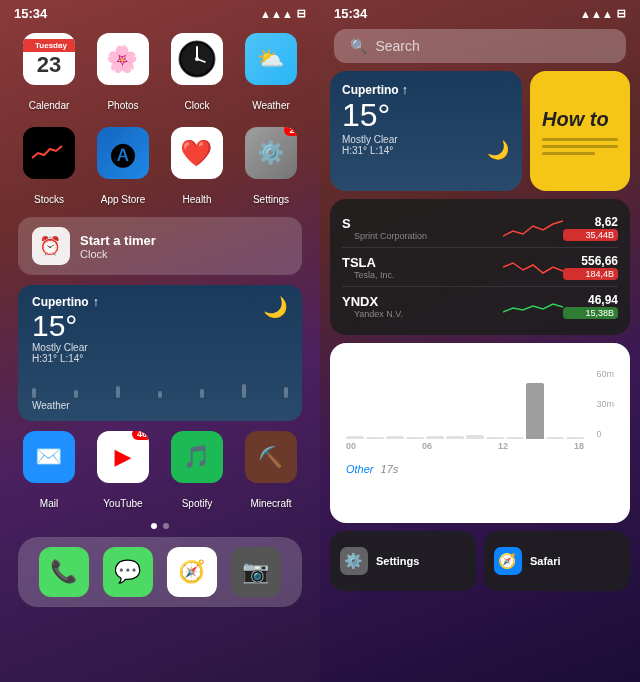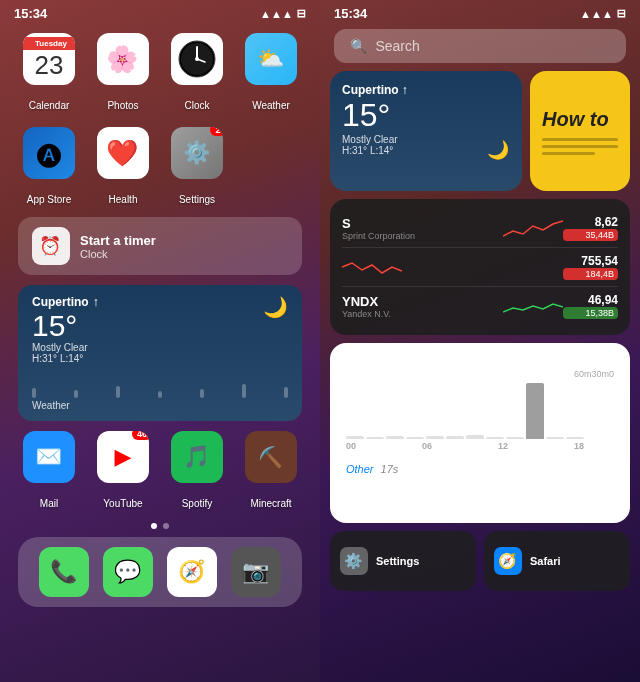--- a/index.html
+++ b/index.html
@@ -86,21 +86,21 @@
       min-width: 16px;
       text-align: center;
     }
 
     
     .icon-calendar {
       background: white;
       flex-direction: column;
     }
     .cal-header { background: #e53935; width: 100%; text-align: center; color: white; font-size: 8px; font-weight: bold; padding: 2px 12px; }
-    .cal-date { font-size: 26px; font-weight: normal; color: #333; line-height: 1.2; }
+    .cal-date { font-size: 22px; font-weight: bold; color: #333; line-height: 1.2; }
     .icon-clock { background: white; }
     .icon-weather { background: linear-gradient(135deg, #4FC3F7, #29B6F6); }
     .icon-stocks { background: black; }
     .icon-appstore { background: linear-gradient(135deg, #1565C0, #1E88E5); }
     .icon-health { background: white; }
     .icon-settings { background: linear-gradient(135deg, #9E9E9E, #757575); }
 
     
     .siri-suggestion {
       margin: 4px 18px;
@@ -278,21 +278,21 @@
     .stock-row {
       display: flex;
       align-items: center;
       justify-content: space-between;
       padding: 6px 0;
       border-bottom: 0.5px solid rgba(255,255,255,0.1);
     }
     .stock-row:last-child { border-bottom: none; }
     .stock-left { flex: 1; }
     .stock-ticker { font-size: 13px; font-weight: 700; }
-    .stock-name { font-size: 9px; color: #888; }
+    .stock-name { font-size: 9px; color: #888; margin-left: 12px; }
     .stock-right { text-align: right; min-width: 55px; }
     .stock-price { font-size: 12px; font-weight: 600; }
     .stock-change { font-size: 9px; background: #d32f2f; border-radius: 4px; padding: 1px 4px; }
     .stock-change.green { background: #2e7d32; }
 
     
     .widget-screentime {
       background: white;
       border-radius: 16px;
       padding: 14px 16px;
@@ -304,20 +304,21 @@
       margin-top: 12px;
       position: relative;
       height: 90px;
     }
     .st-chart-grid {
       position: absolute;
       right: 0;
       top: 0;
       bottom: 20px;
       display: flex;
+      flex-direction: column;
       justify-content: space-between;
       font-size: 9px;
       color: #aaa;
     }
     .st-bar {
       flex: 1;
       background: #e0e0e0;
       border-radius: 2px 2px 0 0;
       min-height: 2px;
     }
@@ -417,20 +418,28 @@
     </div>
 
     <div class="app-item">
       <div class="app-icon icon-weather" style="font-size:22px;">⛅</div>
       <span class="app-label">Weather</span>
     </div>
   </div>
 
   <div class="app-grid">
 
+    <div class="app-item">
+      <div class="app-icon icon-stocks">
+        <svg width="34" height="20" viewBox="0 0 34 20">
+          <polyline points="0,15 6,10 12,12 18,6 24,8 30,3" fill="none" stroke="#FF453A" stroke-width="2"></polyline>
+        </svg>
+      </div>
+      <span class="app-label">Stocks</span>
+    </div>
 
     <div class="app-item">
       <div class="app-icon icon-appstore" style="font-size:24px;">🅐</div>
       <span class="app-label">App Store</span>
     </div>
 
     <div class="app-item">
       <div class="app-icon icon-health" style="font-size:26px;">❤️</div>
       <span class="app-label">Health</span>
     </div>
@@ -568,25 +577,29 @@
         <svg class="sparkline" viewBox="0 0 60 25">
           <polyline points="0,20 10,15 20,18 30,10 40,14 50,8 60,5" fill="none" stroke="#FF453A" stroke-width="1.5"></polyline>
         </svg>
         <div class="stock-right">
           <div class="stock-price">8,62</div>
           <div class="stock-change">35,44B</div>
         </div>
       </div>
 
       <div class="stock-row">
+        <div class="stock-left">
+          <div class="stock-ticker">TSLA</div>
+          <div class="stock-name">Tesla, Inc.</div>
+        </div>
         <svg class="sparkline" viewBox="0 0 60 25">
           <polyline points="0,12 10,8 20,15 30,10 40,18 50,12 60,16" fill="none" stroke="#FF453A" stroke-width="1.5"></polyline>
         </svg>
         <div class="stock-right">
-          <div class="stock-price">755,54</div>
+          <div class="stock-price">556,66</div>
           <div class="stock-change">184,4B</div>
         </div>
       </div>
 
       <div class="stock-row">
         <div class="stock-left">
           <div class="stock-ticker">YNDX</div>
           <div class="stock-name">Yandex N.V.</div>
         </div>
         <svg class="sparkline" viewBox="0 0 60 25">

